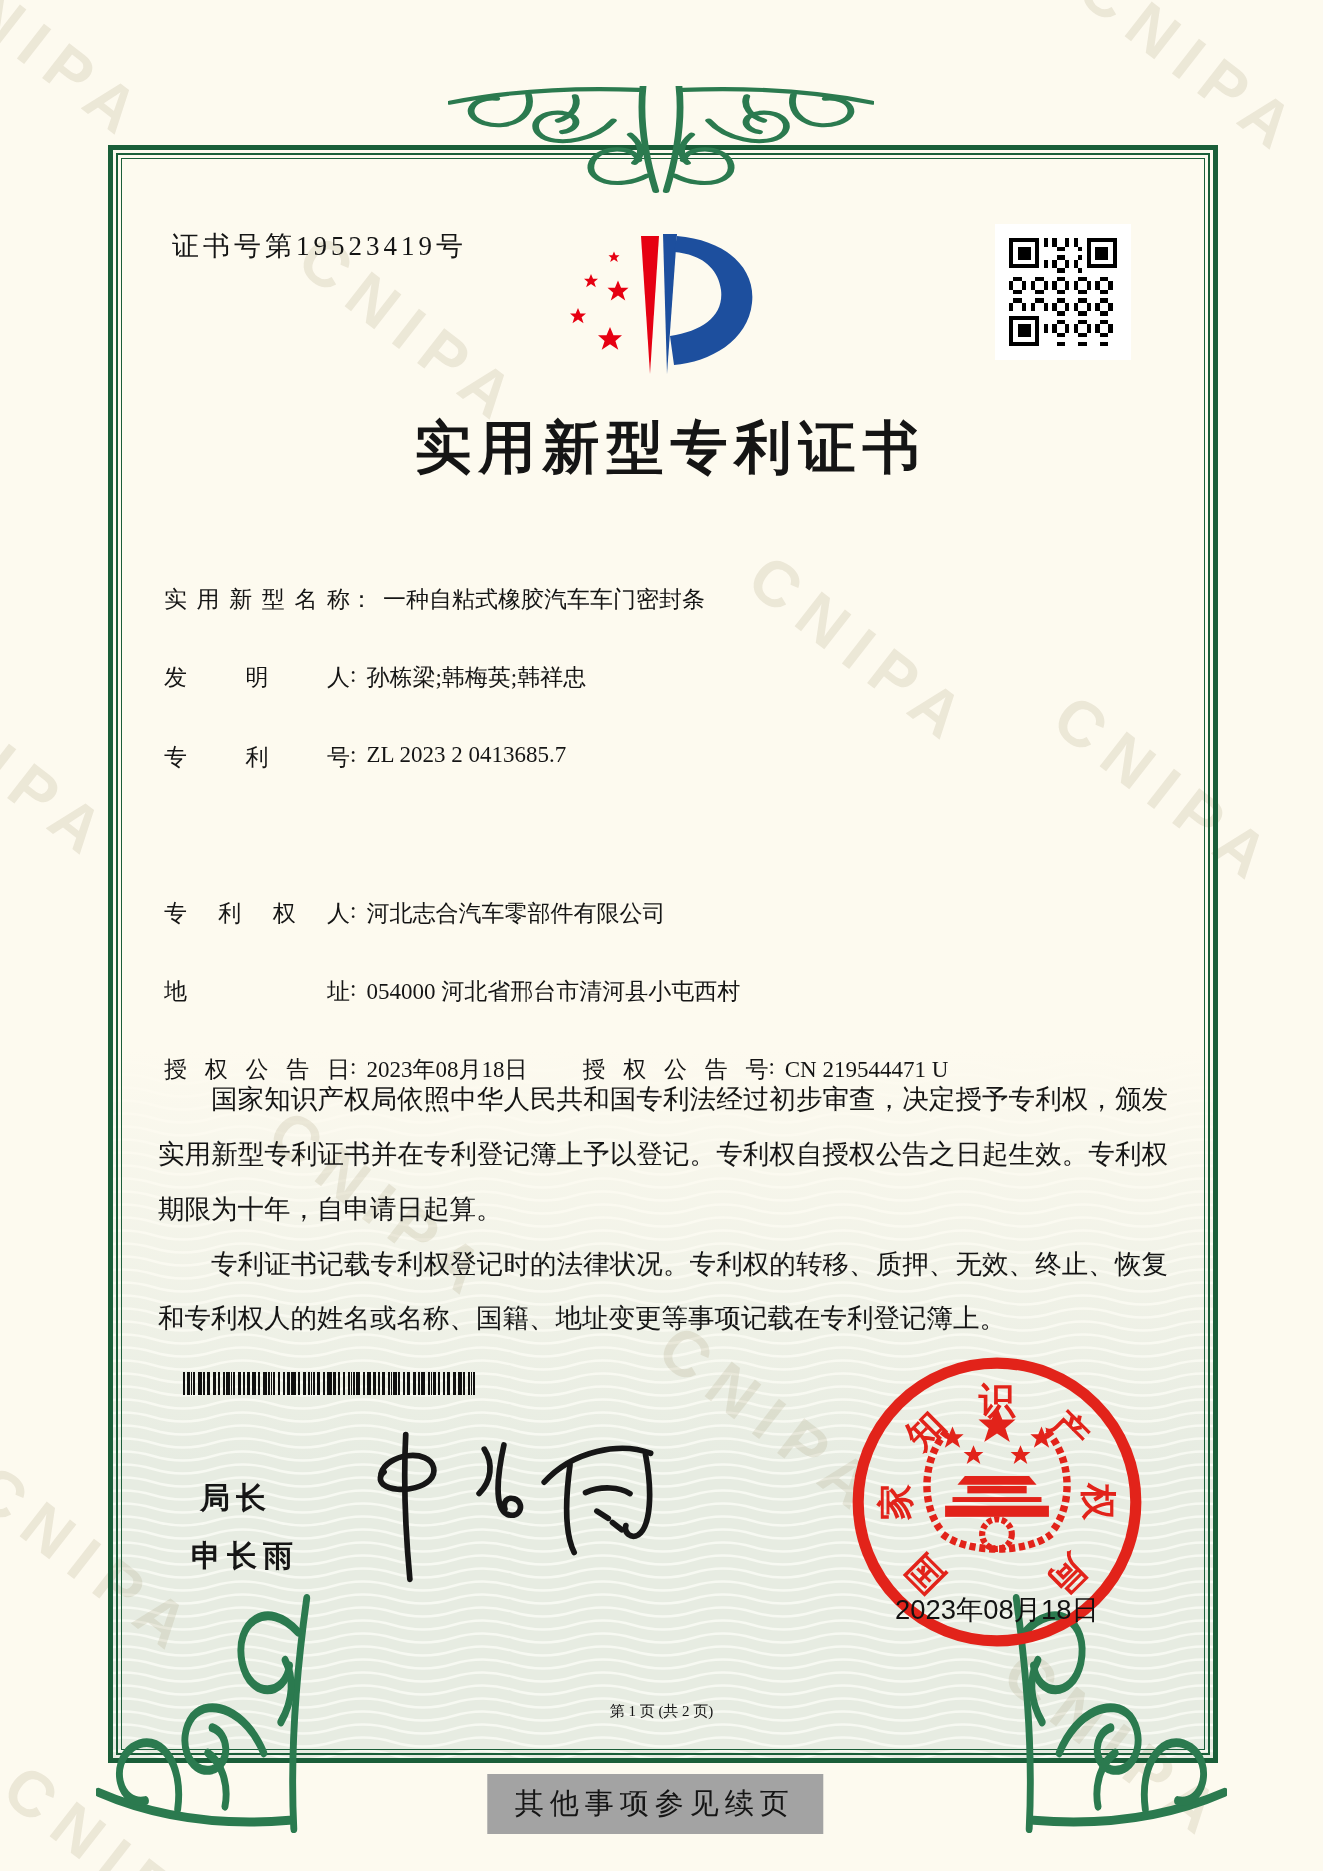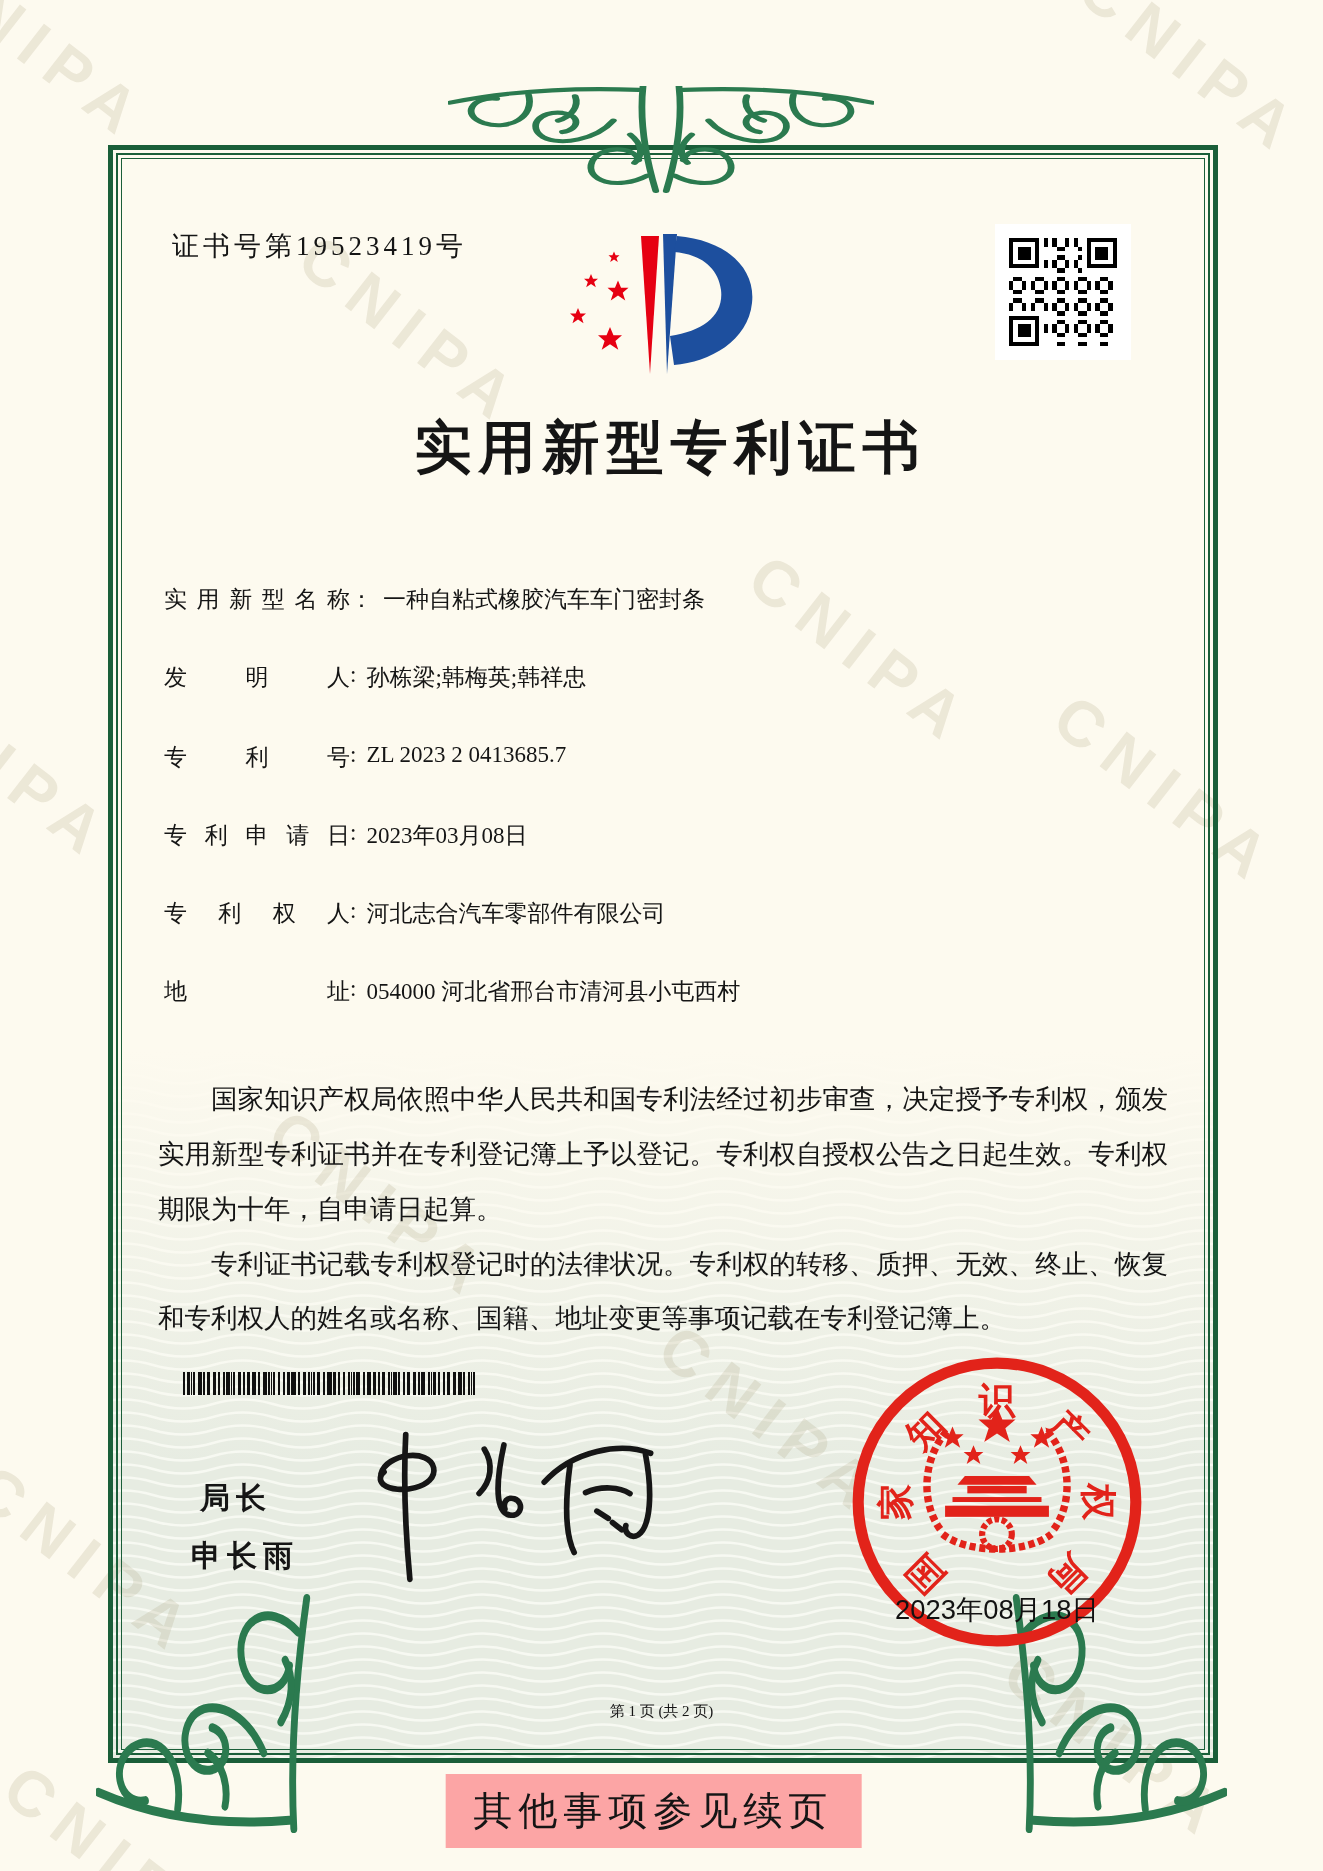--- a/index.html
+++ b/index.html
@@ -39,21 +39,21 @@
       repeating-linear-gradient(90deg,#101010 0 2px,transparent 2px 5px),
       repeating-linear-gradient(90deg,#101010 0 1px,transparent 1px 8px),
       repeating-linear-gradient(90deg,transparent 0 4px,#101010 4px 6px,transparent 6px 13px);}
   .director-title{position:absolute;left:200px;top:1478px;font:bold 30px "Liberation Sans","DejaVu Sans",sans-serif;letter-spacing:6px;}
   .director-name{position:absolute;left:191px;top:1536px;font:bold 30px "Liberation Sans","DejaVu Sans",sans-serif;letter-spacing:6px;}
   .sig{position:absolute;left:352px;top:1418px;}
   .seal{position:absolute;left:845px;top:1350px;}
   .seal-char{font:bold 36px "Liberation Serif","DejaVu Serif",serif;fill:#e2231a;}
   .footer-page{position:absolute;left:0;top:1702px;width:100%;text-align:center;font-size:15px;}
   .footer-note{position:absolute;top:1774px;left:50%;transform:translateX(-52%);
-               background:#fca5a5;padding:10px 28px;font-size:39px;letter-spacing:6px;white-space:nowrap;}
+               background:#a3a3a3;padding:10px 28px;font-size:29px;letter-spacing:6px;white-space:nowrap;}
 </style>
 </head>
 <body>
 
 <div class="page">
 
   <svg width="0" height="0" style="position:absolute">
     <defs>
       <path id="starp" d="M0,-10 L2.9,-3.1 L10,-3.1 L4.5,1.6 L6.9,9 L0,4.4 L-6.9,9 L-4.5,1.6 L-10,-3.1 L-2.9,-3.1 Z"></path>
       <path id="waveln" d="M-20,0 q30,-9 60,0 t60,0 t60,0 t60,0 t60,0 t60,0 t60,0 t60,0 t60,0 t60,0 t60,0 t60,0 t60,0 t60,0 t60,0 t60,0 t60,0 t60,0 t60,0 t60,0" fill="none" stroke="#f7f9f2" stroke-width="2.4"></path>
@@ -396,28 +396,28 @@
 
     <div class="frow" style="top:536px">
       <span class="flabel">实用新型名称</span><span class="fcolon">：</span><span class="fvalue">一种自粘式橡胶汽车车门密封条</span>
     </div>
     <div class="frow" style="top:614px">
       <span class="flabel">发明人</span><span class="fcolon">:</span><span class="fvalue">孙栋梁;韩梅英;韩祥忠</span>
     </div>
     <div class="frow" style="top:694px">
       <span class="flabel">专利号</span><span class="fcolon">:</span><span class="fvalue">ZL 2023 2 0413685.7</span>
     </div>
-    <div class="frow" style="top:772px">
-      <span class="flabel">专利申请日</span><span class="fcolon">:</span><span class="fvalue">2023年03月08日</span>
-    </div>
     <div class="frow" style="top:850px">
       <span class="flabel">专利权人</span><span class="fcolon">:</span><span class="fvalue">河北志合汽车零部件有限公司</span>
     </div>
     <div class="frow" style="top:928px">
       <span class="flabel">地址</span><span class="fcolon">:</span><span class="fvalue">054000 河北省邢台市清河县小屯西村</span>
+    </div>
+    <div class="frow" style="top:1006px">
+      <span class="flabel">授权公告日</span><span class="fcolon">:</span><span class="fvalue">2023年08月18日</span><span class="flabel2">授权公告号</span><span class="fcolon">:</span><span class="fvalue">CN 219544471 U</span>
     </div>
 
     <div class="body-text">
       <p>国家知识产权局依照中华人民共和国专利法经过初步审查，决定授予专利权，颁发实用新型专利证书并在专利登记簿上予以登记。专利权自授权公告之日起生效。专利权期限为十年，自申请日起算。</p>
       <p>专利证书记载专利权登记时的法律状况。专利权的转移、质押、无效、终止、恢复和专利权人的姓名或名称、国籍、地址变更等事项记载在专利登记簿上。</p>
     </div>
 
     <div class="barcode"></div>
 
     <div class="director-title">局长</div>

